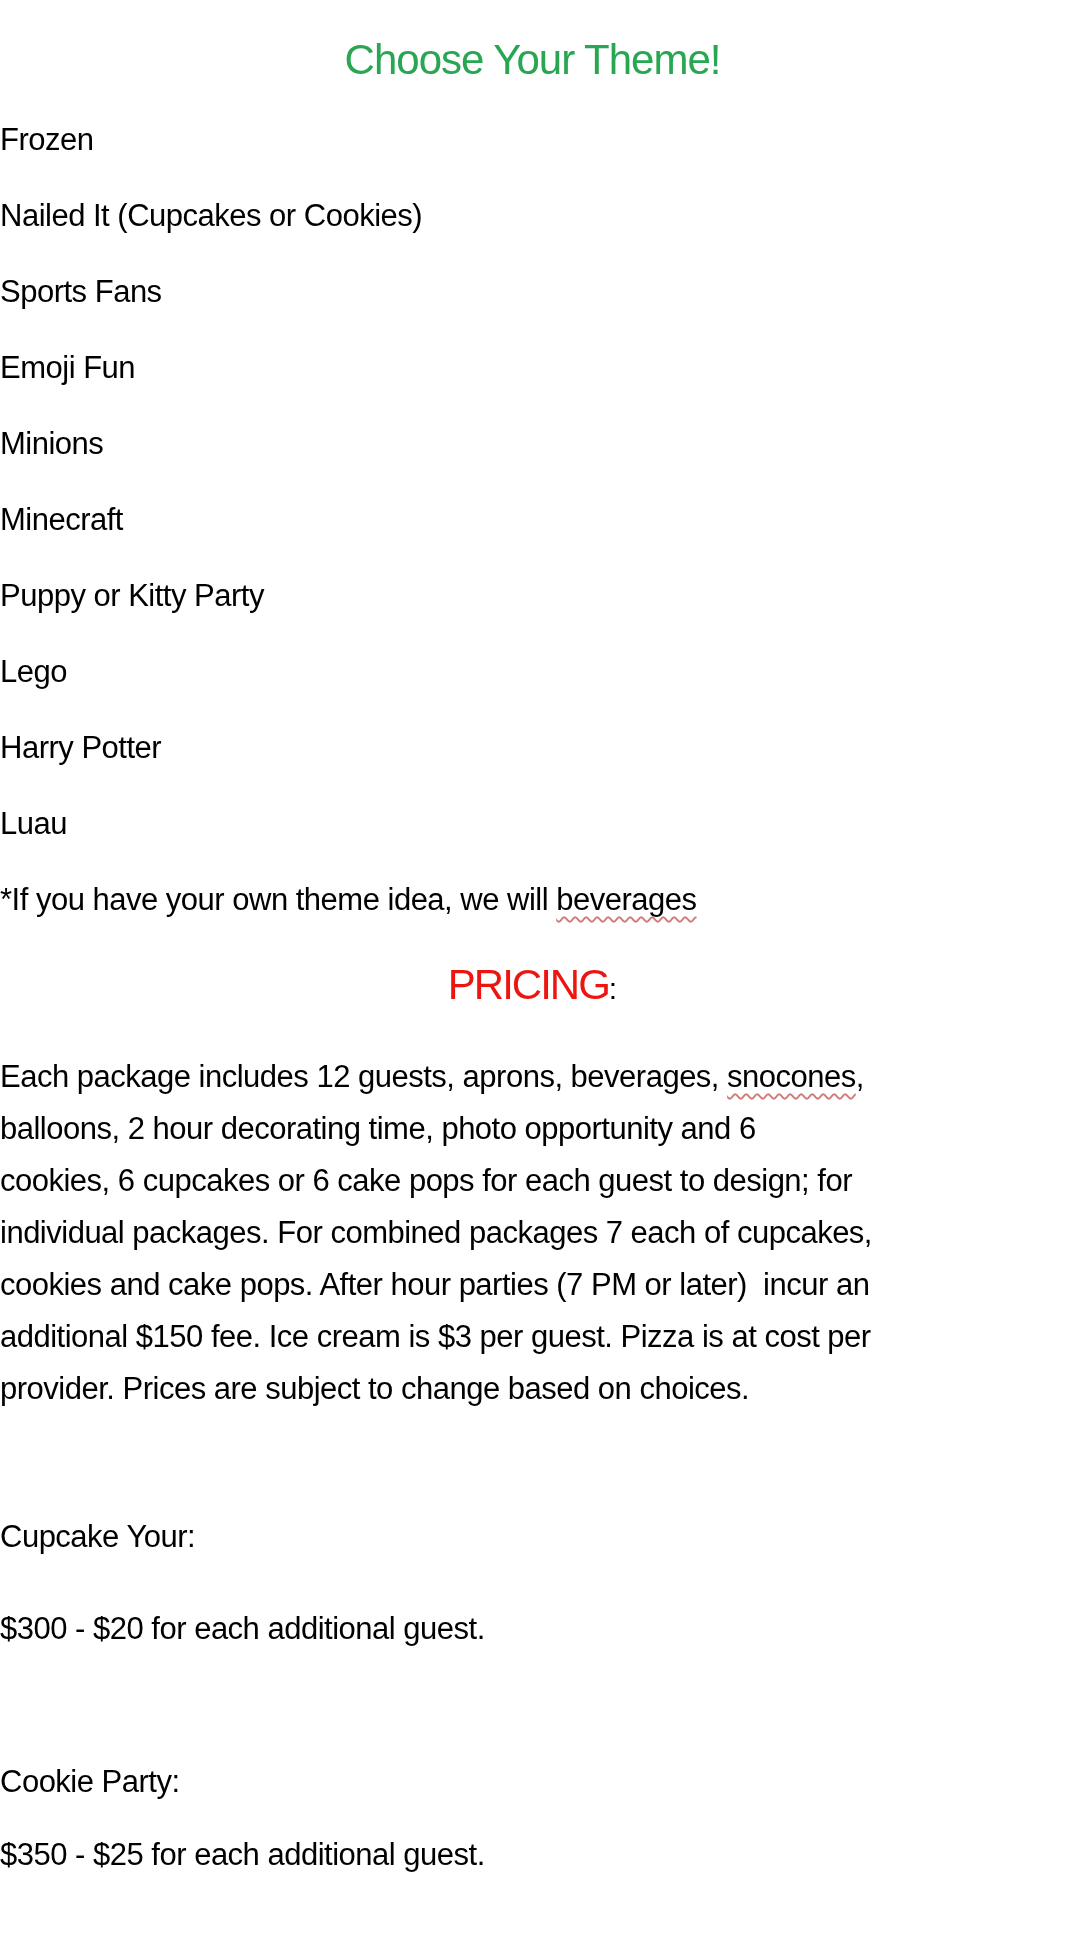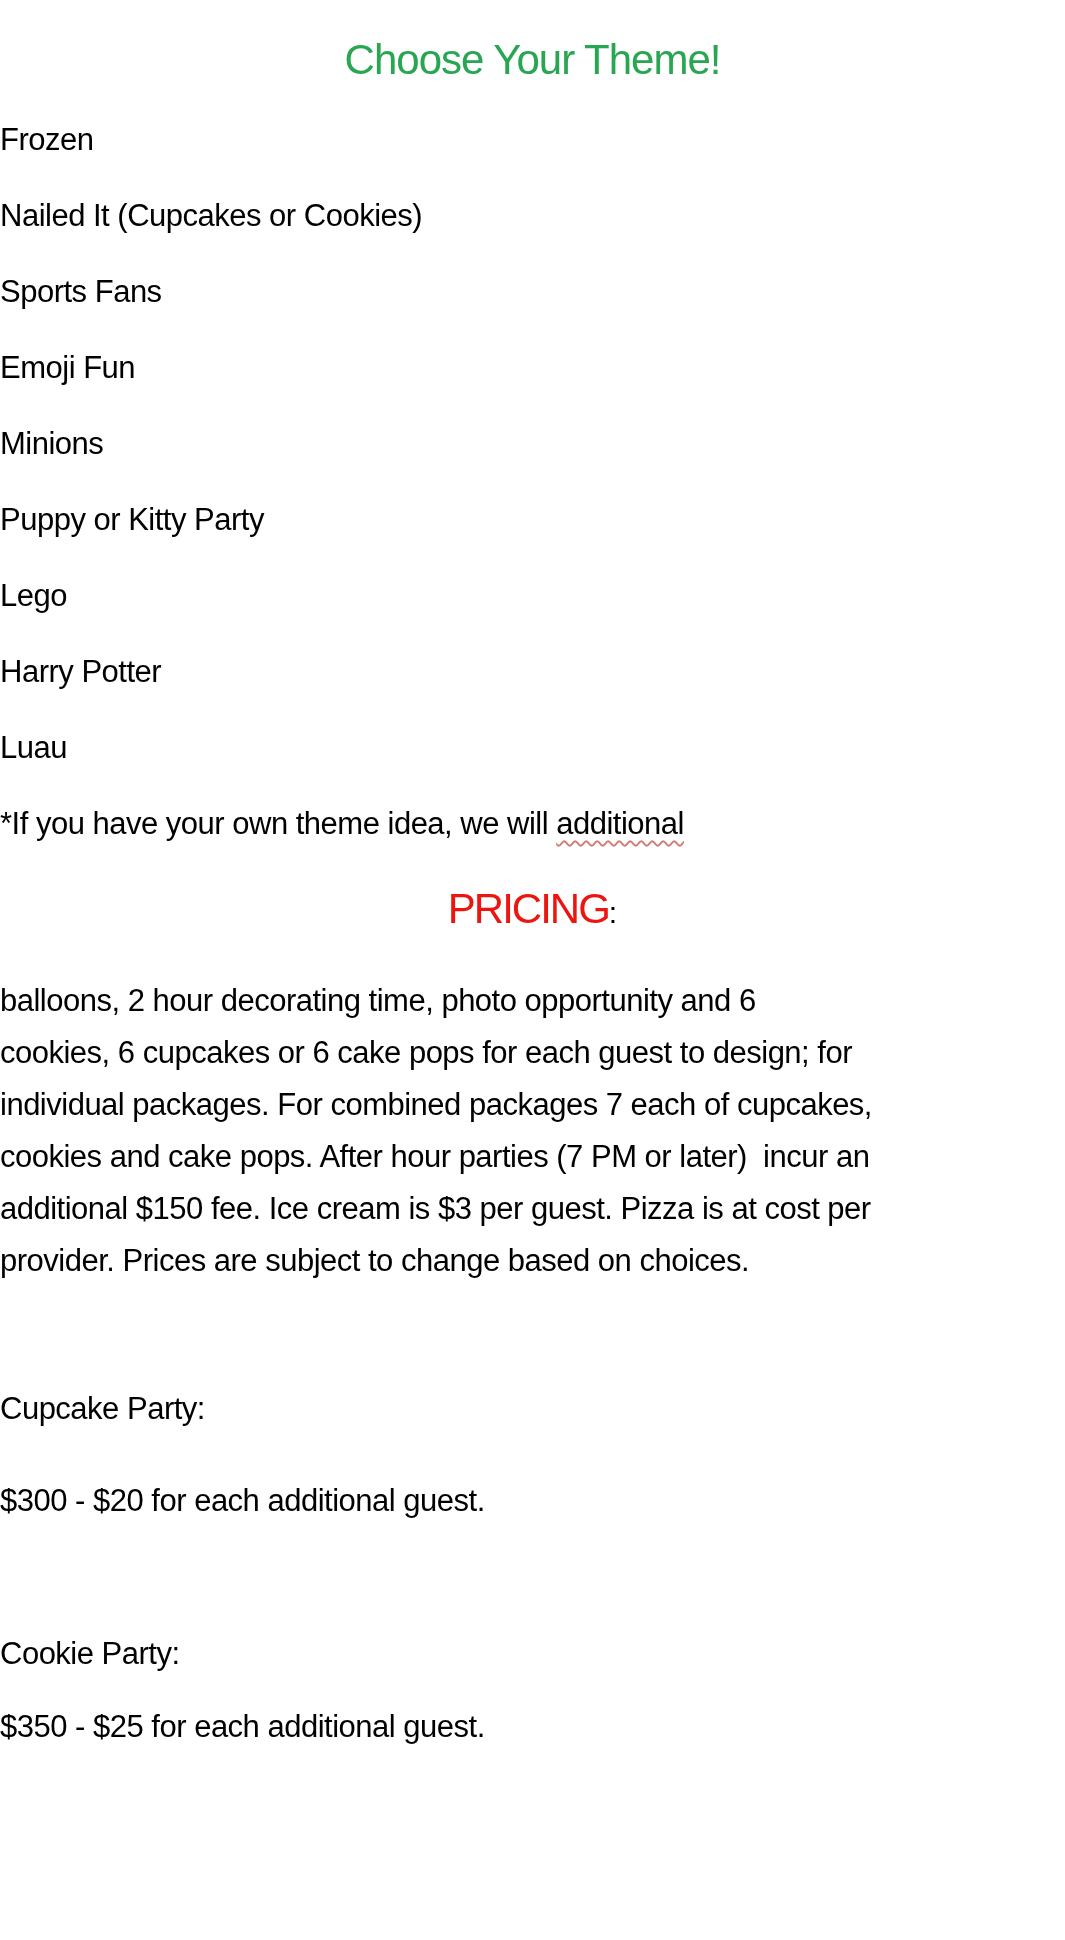--- a/index.html
+++ b/index.html
@@ -77,38 +77,40 @@
 <div class="page">
 
   <h1 class="doc-title">Choose Your Theme!</h1>
 
   <ul class="theme-list">
     <li class="body-text indent theme-item">Frozen</li>
     <li class="body-text indent theme-item">Nailed It (Cupcakes or Cookies)</li>
     <li class="body-text indent theme-item">Sports Fans</li>
     <li class="body-text indent theme-item">Emoji Fun</li>
     <li class="body-text indent theme-item">Minions</li>
+    <li class="body-text indent theme-item">Minecraft</li>
     <li class="body-text indent theme-item">Puppy or Kitty Party</li>
     <li class="body-text indent theme-item">Lego</li>
     <li class="body-text indent theme-item">Harry Potter</li>
     <li class="body-text indent theme-item">Luau</li>
   </ul>
 
-  <p class="body-text indent note-line"><span>*If you have your own theme idea, we will </span><span class="misspelled">additional</span></p>
+  <p class="body-text indent note-line"><span>*If you have your own theme idea, we will </span><span class="misspelled">beverages</span></p>
 
   <h2 class="pricing-heading"><span>PRICING</span><span class="pricing-colon">:</span></h2>
 
   <p class="pricing-desc indent">
+      <span class="desc-line"><span>Each package includes 12 guests, aprons, beverages, </span><span class="misspelled">snocones</span><span>,</span></span>
       <span class="desc-line">balloons, 2 hour decorating time, photo opportunity and 6</span>
       <span class="desc-line">cookies, 6 cupcakes or 6 cake pops for each guest to design; for</span>
       <span class="desc-line">individual packages. For combined packages 7 each of cupcakes,</span>
       <span class="desc-line">cookies and cake pops. After hour parties (7 PM or later)  incur an</span>
       <span class="desc-line">additional $150 fee. Ice cream is $3 per guest. Pizza is at cost per</span>
       <span class="desc-line">provider. Prices are subject to change based on choices.</span>
     </p>
 
-  <p class="body-text indent pkg-line m-cupcake-name">Cupcake Party:</p>
+  <p class="body-text indent pkg-line m-cupcake-name">Cupcake Your:</p>
   <p class="body-text indent pkg-line m-cupcake-price">$300 - $20 for each additional guest.</p>
 
   <p class="body-text indent pkg-line m-cookie-name">Cookie Party:</p>
   <p class="body-text indent pkg-line m-cookie-price">$350 - $25 for each additional guest.</p>
 
 </div>
 
 </body></html>

